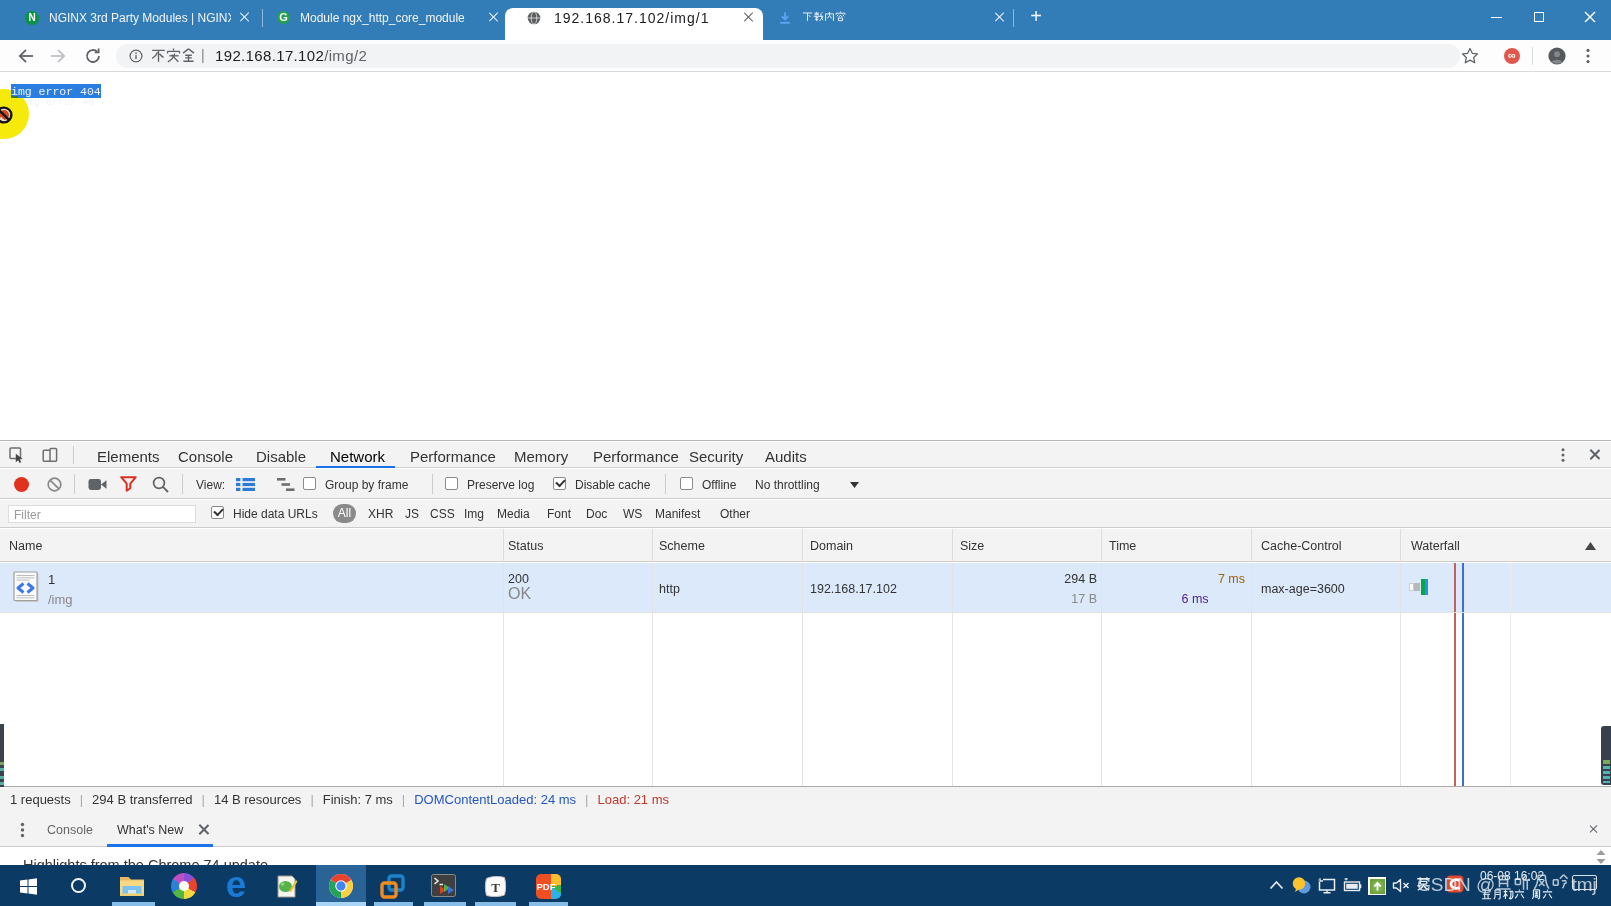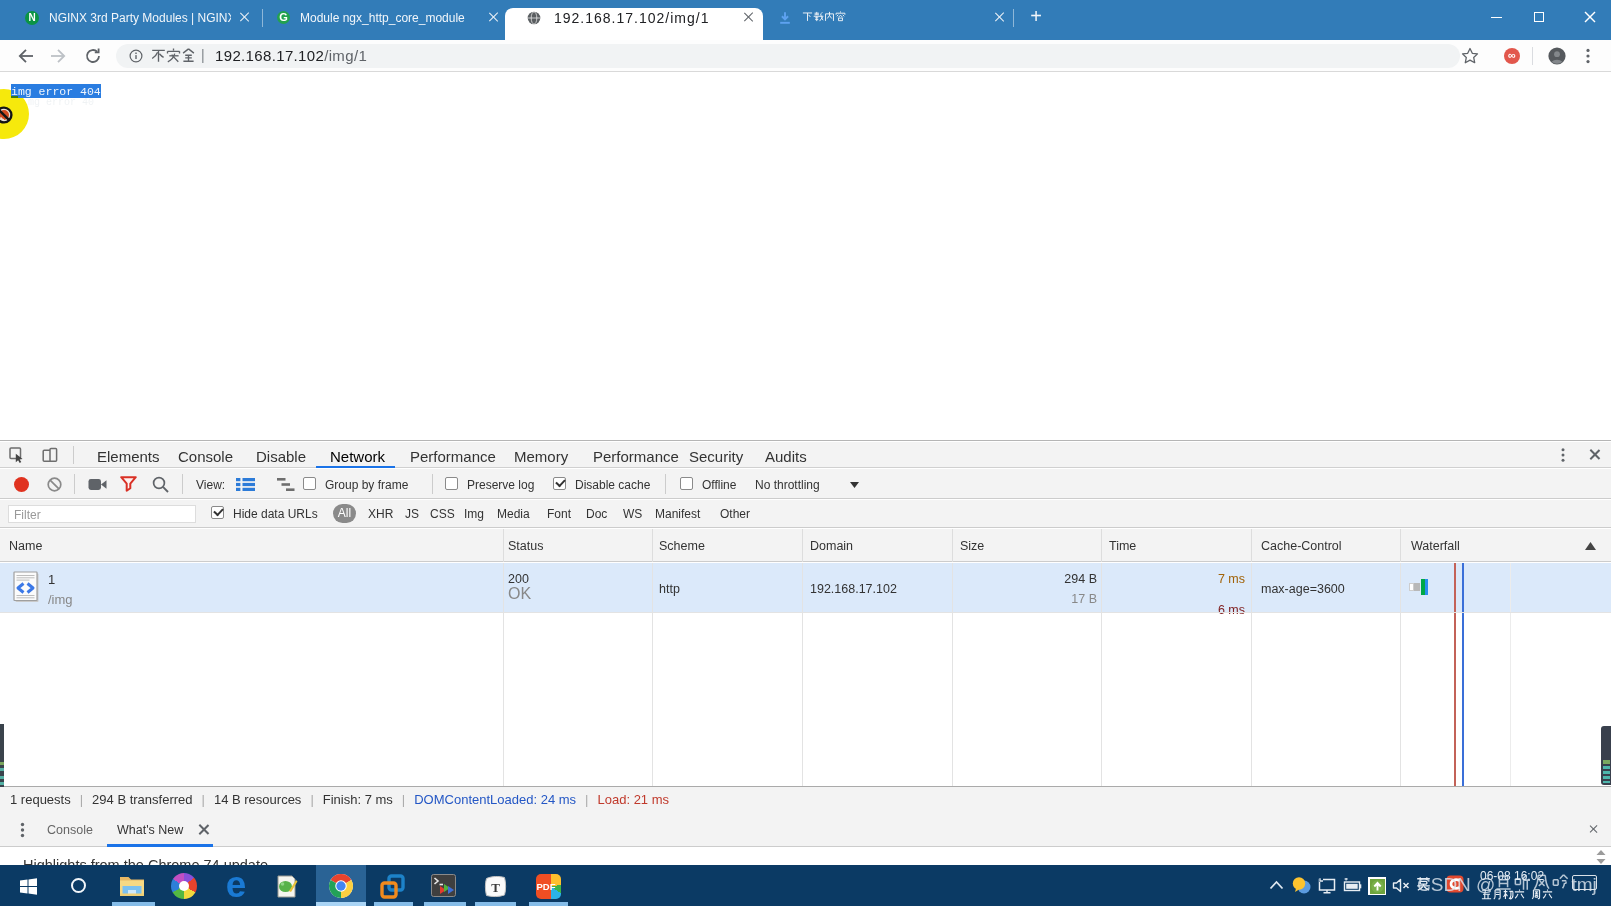--- a/index.html
+++ b/index.html
@@ -185,21 +185,21 @@
       </svg>
     </div>
   <div class="abs" id="bas" style="left:151px;top:8px;width:54px;height:16px;letter-spacing:1px"><svg width="15" height="15" viewBox="0 0 100 100" style="color:#5f6368;display:inline-block;vertical-align:top">
         <use href="#cj_bu" stroke-width="9"></use>
       </svg><svg width="15" height="15" viewBox="0 0 100 100" style="color:#5f6368;display:inline-block;vertical-align:top">
         <use href="#cj_an" stroke-width="9"></use>
       </svg><svg width="15" height="15" viewBox="0 0 100 100" style="color:#5f6368;display:inline-block;vertical-align:top">
         <use href="#cj_quan" stroke-width="9"></use>
       </svg></div>
   <div class="abs" style="left:201px;top:7px;color:#80868b;font-size:14px">|</div>
-  <div class="abs" style="left:215px;top:7px;font-size:15px;letter-spacing:.35px;color:#202124">192.168.17.102<span style="color:#5f6368">/img/1</span></div>
+  <div class="abs" style="left:215px;top:7px;font-size:15px;letter-spacing:.35px;color:#202124">192.168.17.102<span style="color:#5f6368">/img/2</span></div>
   <div class="abs" id="star" style="left:1461px;top:7px;width:18px;height:18px">
       <svg width="18" height="18" viewBox="0 0 18 18">
         <path d="M9 1.5 L11.3 6.3 16.5 6.9 12.7 10.5 13.7 15.7 9 13.1 4.3 15.7 5.3 10.5 1.5 6.9 6.7 6.3 Z" fill="none" stroke="#5f6368" stroke-width="1.3" stroke-linejoin="round"></path>
       </svg>
     </div>
   <div class="abs" style="left:1504px;top:8px;width:16px;height:16px;border-radius:50%;background:#e2574c"></div>
   <div class="abs" style="left:1504px;top:7px;width:16px;height:16px;color:#fff;font-size:11px;font-weight:bold;text-align:center;line-height:16px">∞</div>
   <div class="abs" style="left:1532px;top:7px;width:1px;height:18px;background:#dadce0"></div>
   <div class="abs" id="avatar" style="left:1548px;top:7px;width:18px;height:18px">
       <svg width="18" height="18" viewBox="0 0 18 18">
@@ -411,21 +411,21 @@
       </div>
     <div class="abs" style="left:48px;top:9px;font-size:13px;color:#333">1</div>
     <div class="abs" style="left:48px;top:29px;font-size:13px;color:#888">/img</div>
     <div class="abs" style="left:508px;top:9px;font-size:12.5px;color:#333">200</div>
     <div class="abs" style="left:508px;top:22px;font-size:16px;color:#888">OK</div>
     <div class="abs" style="left:659px;top:19px;font-size:12.5px;color:#333">http</div>
     <div class="abs" style="left:810px;top:19px;font-size:12.5px;color:#333">192.168.17.102</div>
     <div class="abs" style="left:997px;top:9px;width:100px;text-align:right;font-size:12.5px;color:#333">294 B</div>
     <div class="abs" style="left:997px;top:29px;width:100px;text-align:right;font-size:12.5px;color:#888">17 B</div>
     <div class="abs" style="left:1145px;top:9px;width:100px;text-align:right;font-size:12.5px;color:#a16207">7 ms</div>
-    <div class="abs" style="left:1145px;top:40px;width:100px;text-align:right;font-size:12.5px;color:#7f1d1d">6 ms</div>
+    <div class="abs" style="left:1145px;top:29px;width:100px;text-align:center;font-size:12.5px;color:#4c1d95">6 ms</div>
     <div class="abs" style="left:1261px;top:19px;font-size:12.5px;color:#333">max-age=3600</div>
 
     <div class="abs" style="left:1409px;top:20px;width:5px;height:8px;background:#fff;border:1px solid #cdcdcd"></div>
     <div class="abs" style="left:1414px;top:20px;width:6px;height:8px;background:#b8b8b8"></div>
     <div class="abs" style="left:1421px;top:16px;width:4px;height:16px;background:#00a846"></div>
     <div class="abs" style="left:1425px;top:16px;width:3px;height:16px;background:#2b8fed"></div>
 
     <div class="abs" style="left:1454px;top:0;width:2px;height:223px;background:#c36258"></div>
     <div class="abs" style="left:1462px;top:0;width:2px;height:223px;background:#3a6fd8"></div>
     <div class="abs" style="left:0;top:49px;width:1611px;height:1px;background:#e3e3e3"></div>

